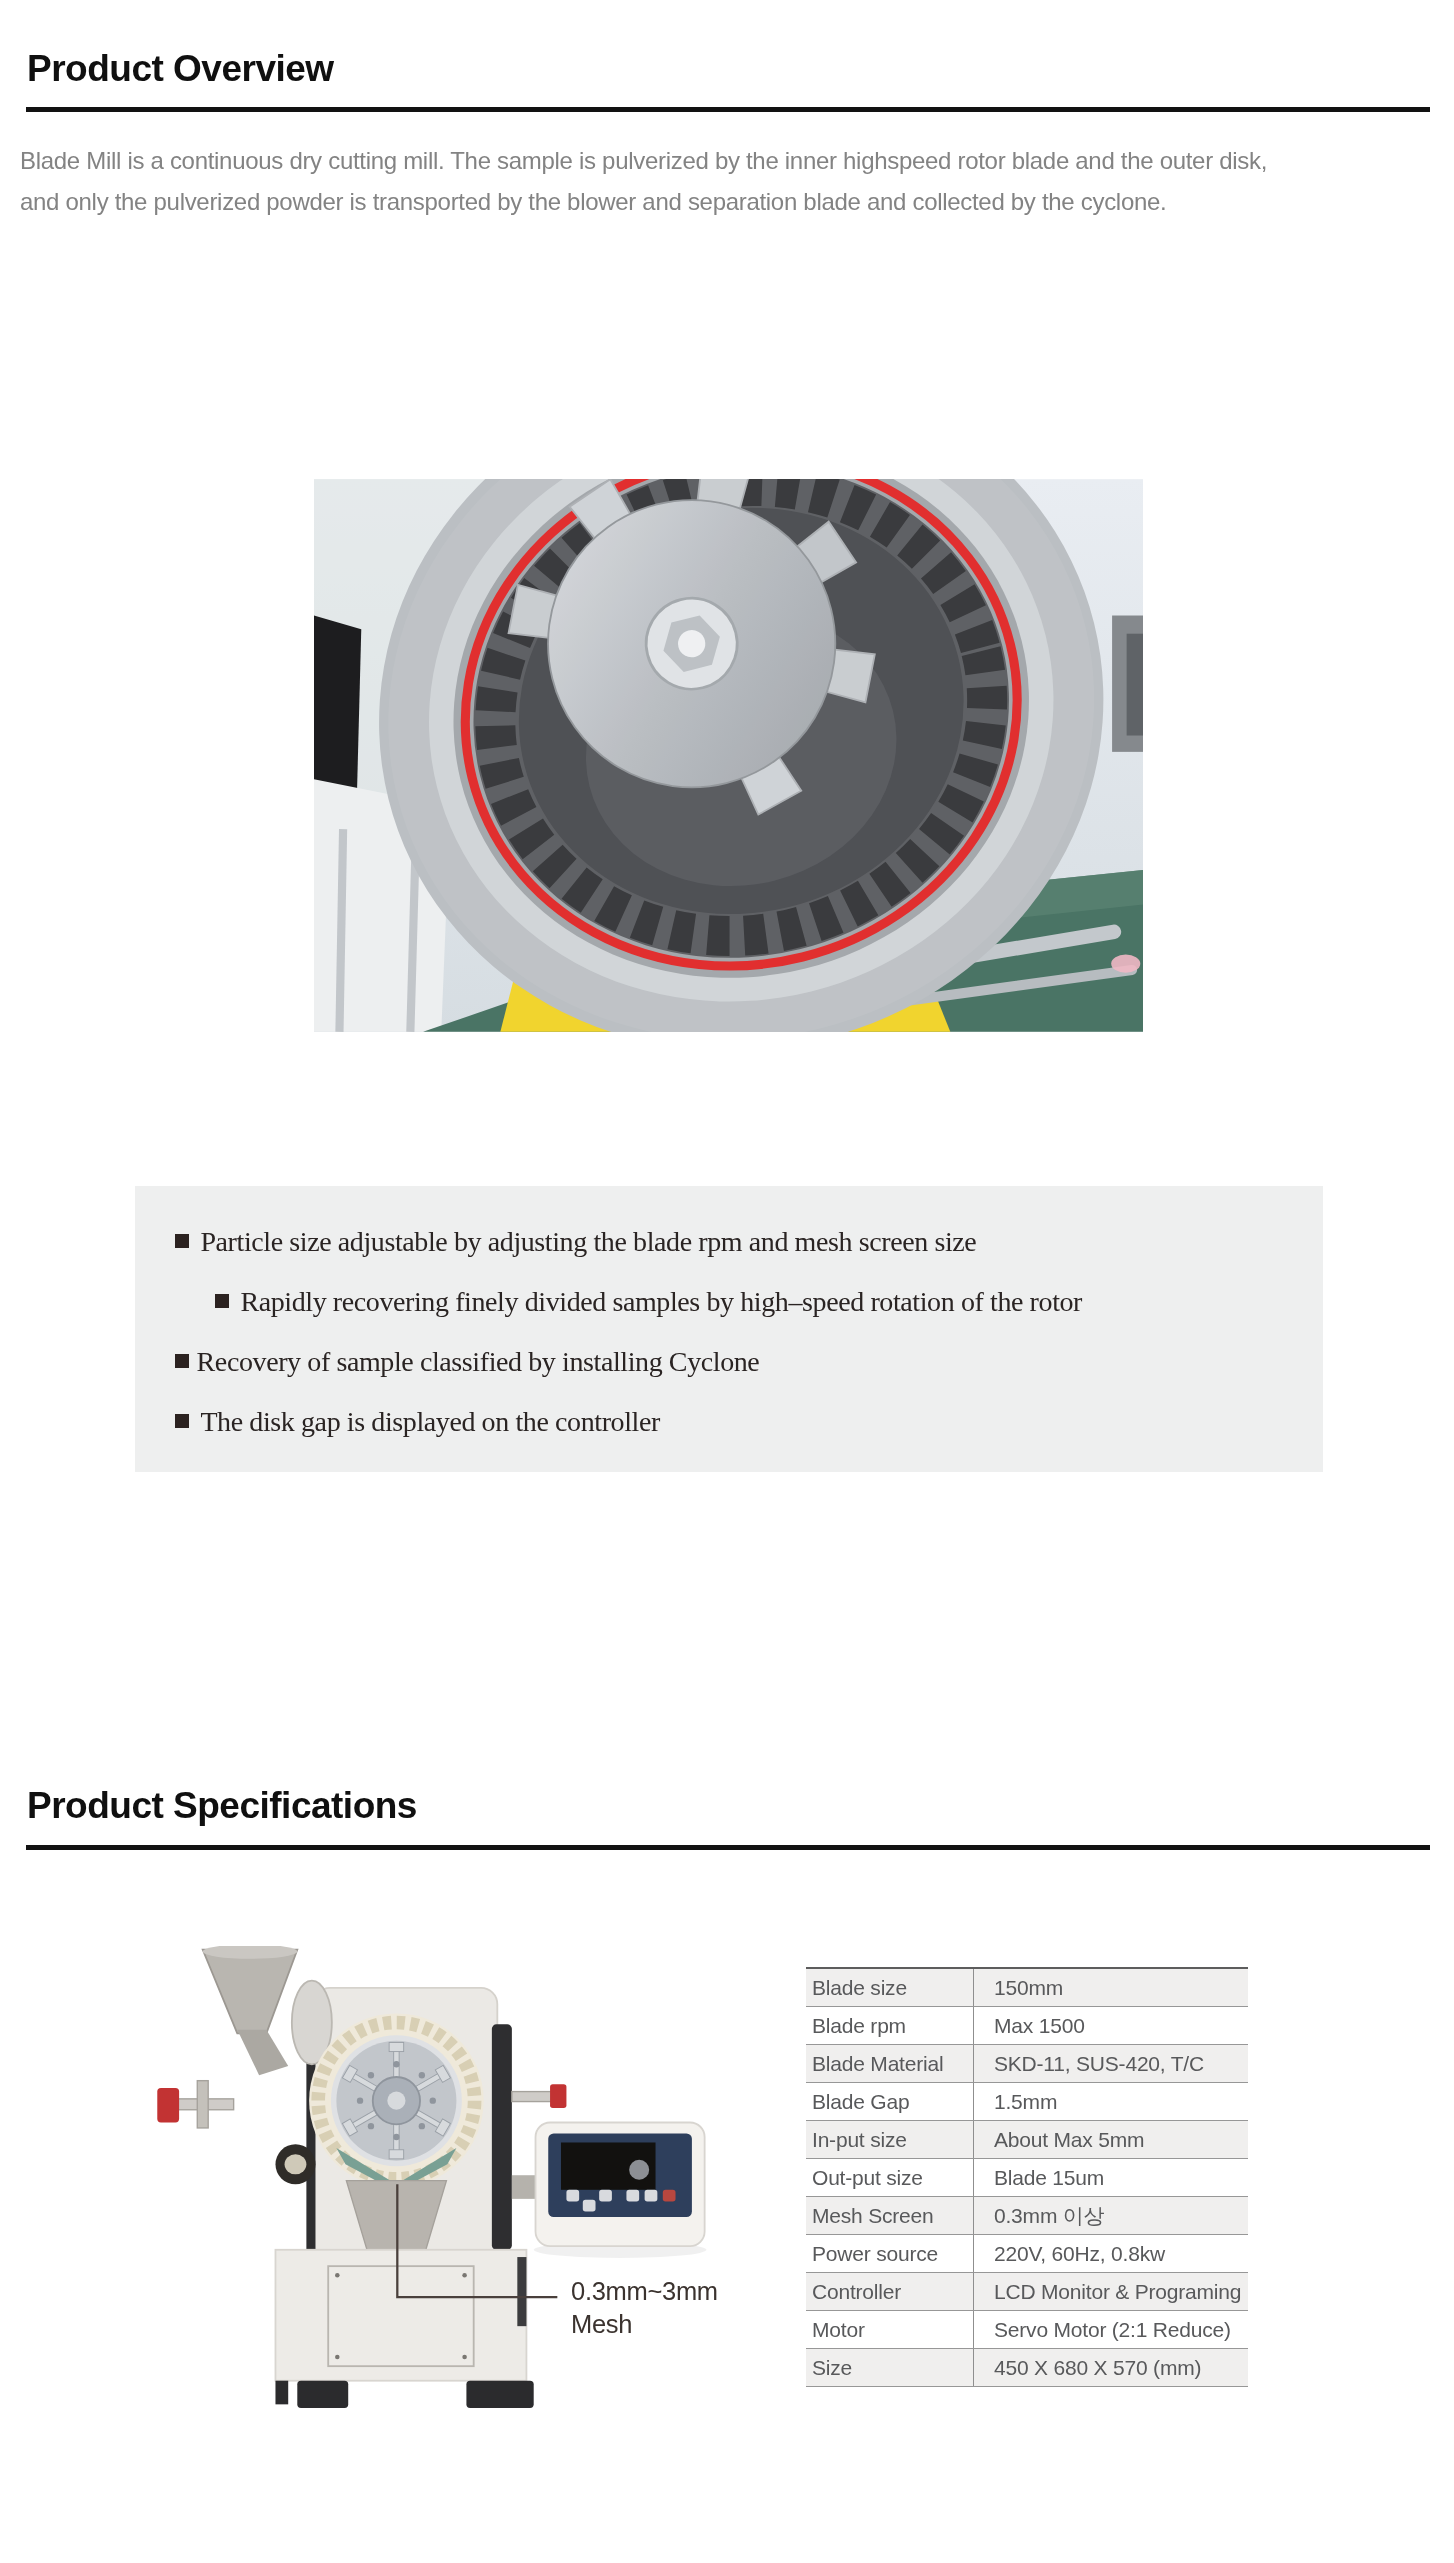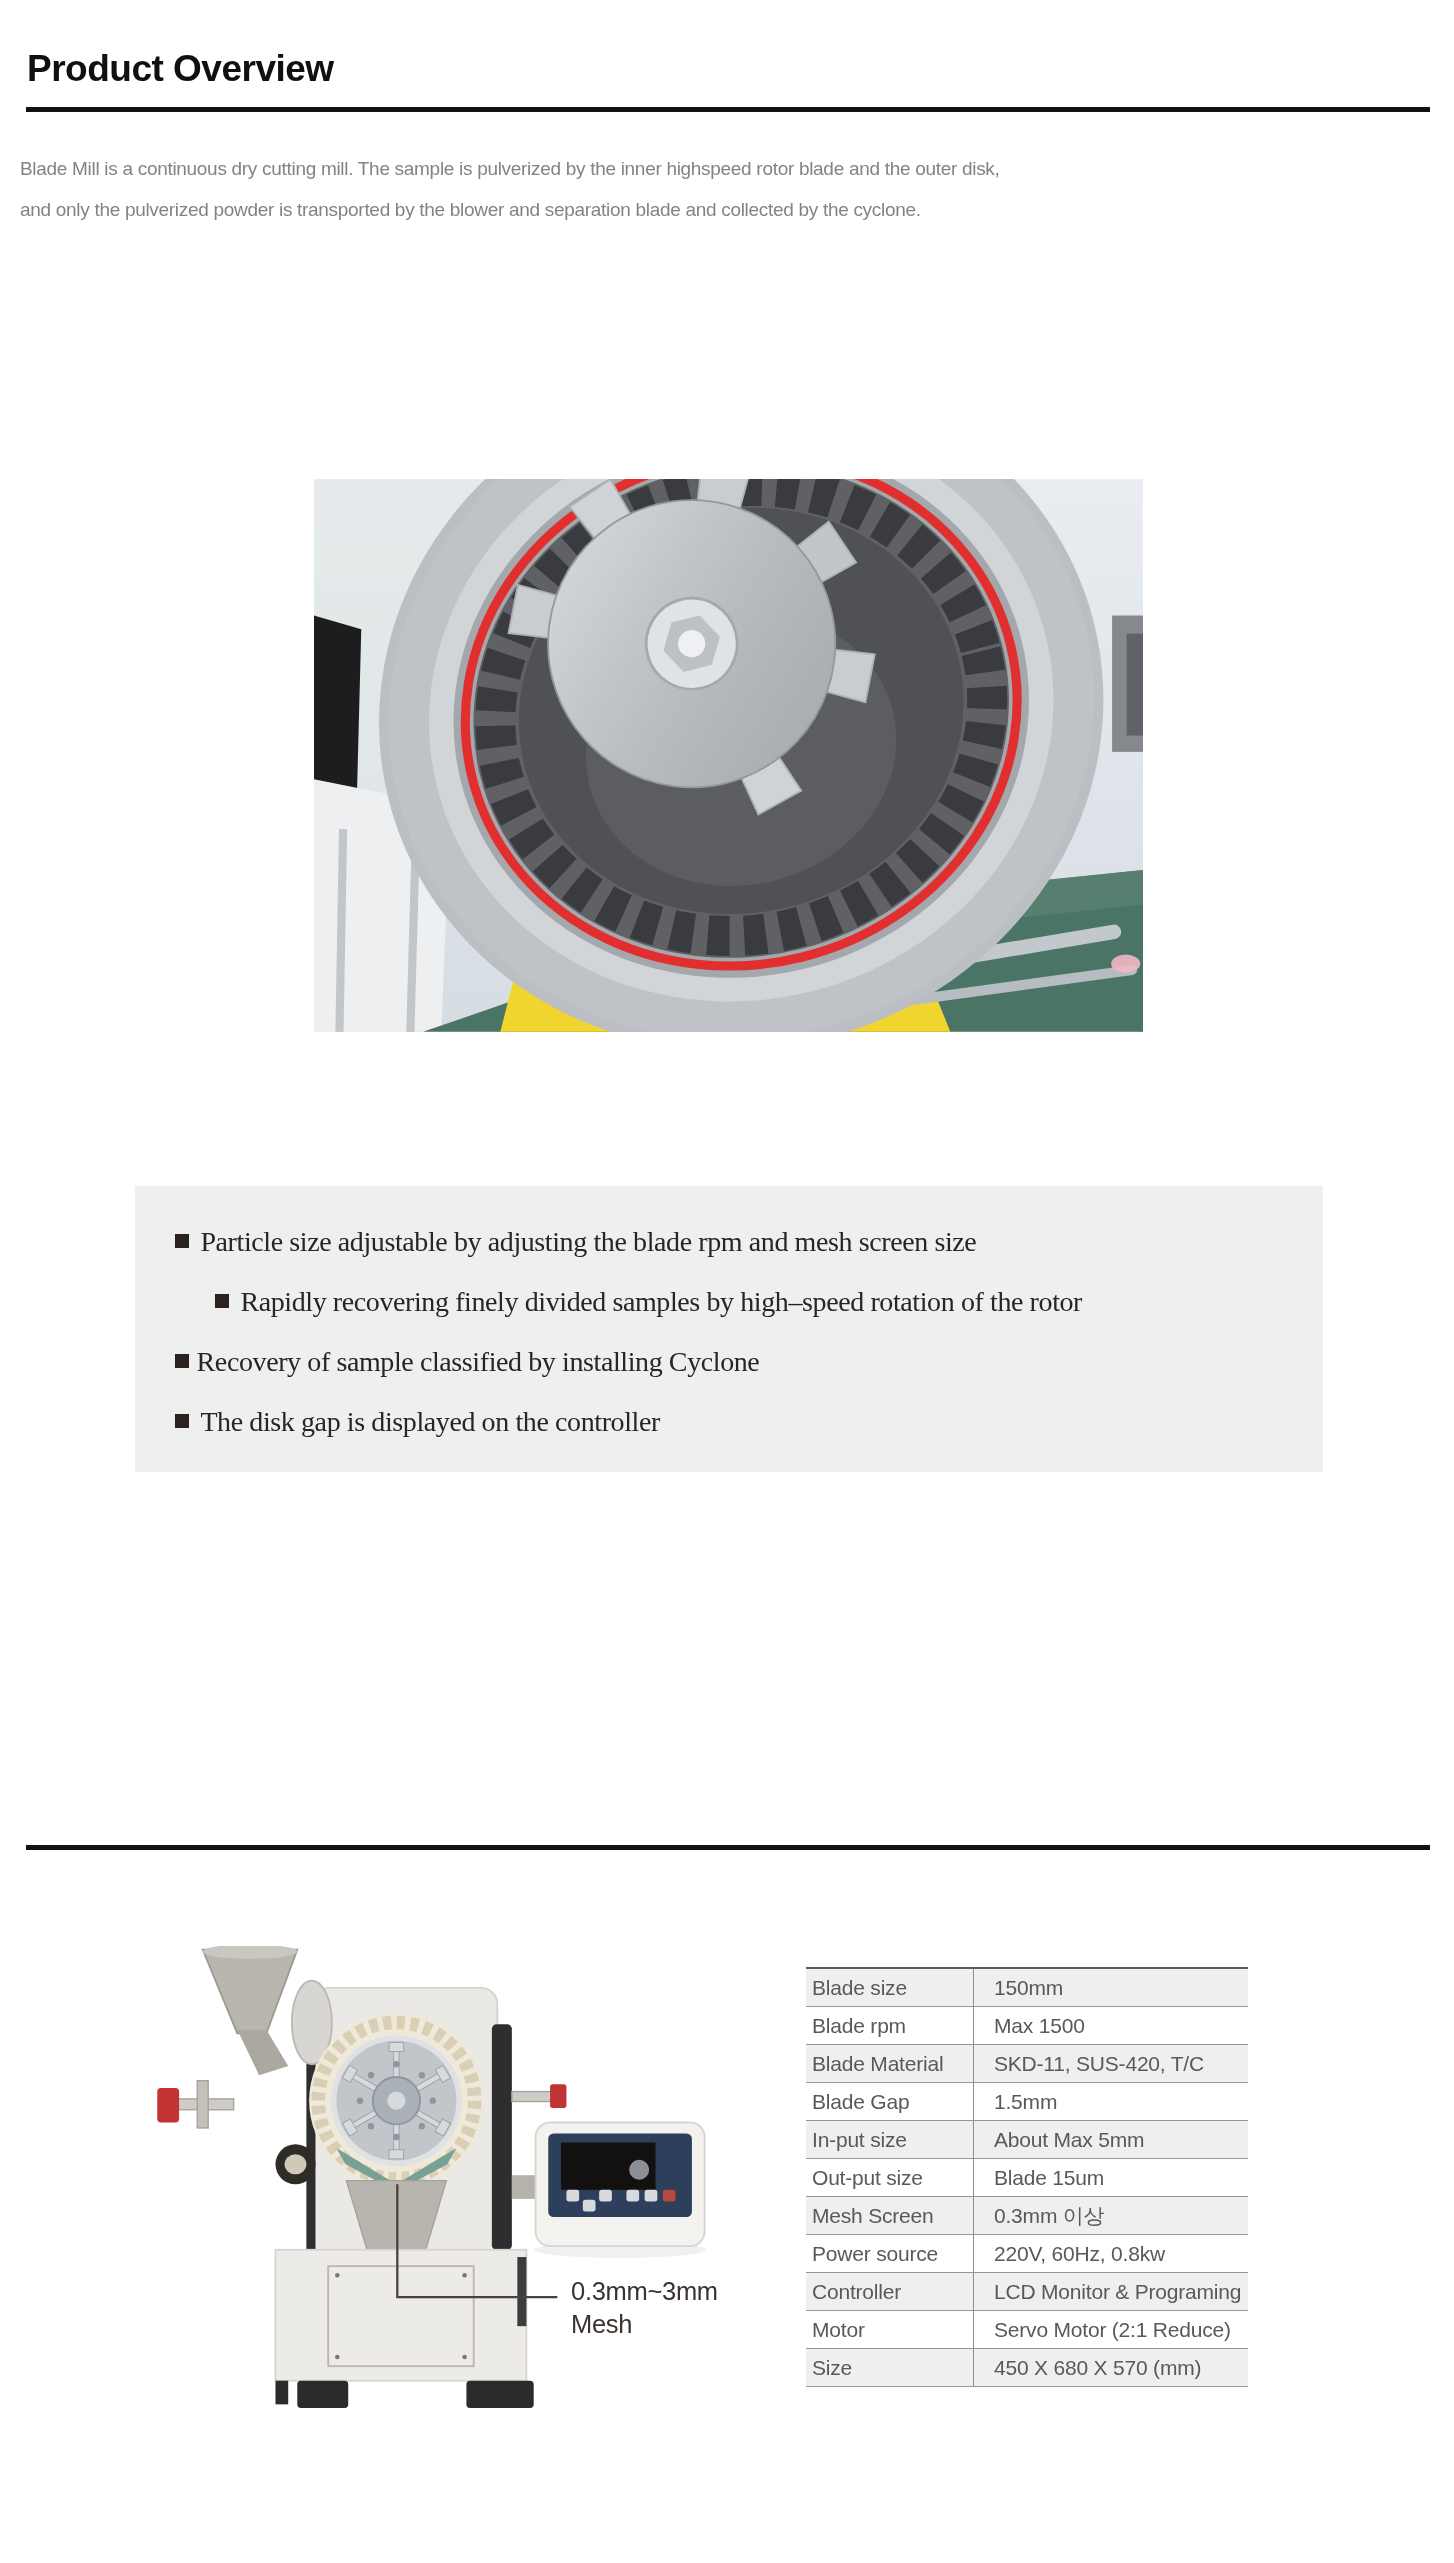--- a/index.html
+++ b/index.html
@@ -3,21 +3,21 @@
 <meta charset="utf-8">
 <style>
   html,body{margin:0;padding:0;background:#ffffff;}
   body{font-family:"Liberation Sans", sans-serif;}
   .page{position:relative;width:1455px;height:2563px;background:#ffffff;overflow:hidden;}
 
   .h-title{position:absolute;left:27px;font-size:37px;font-weight:700;color:#101010;
            letter-spacing:-0.5px;white-space:nowrap;}
   .h-rule{position:absolute;left:25.5px;width:1404px;height:4.5px;background:#121212;}
 
-  .para{position:absolute;left:20px;top:148px;color:#838383;font-size:19px;
+  .para{position:absolute;left:20px;top:140px;color:#838383;font-size:24px;
         letter-spacing:-0.3px;line-height:41px;}
   .para div{white-space:nowrap;}
 
   .photo-wrap{position:absolute;left:314px;top:479px;width:829px;height:553px;}
   .photo-wrap svg{display:block;}
 
   .feature-box{position:absolute;left:135px;top:1186px;width:1188px;height:286px;
                background:#eeefef;}
   .feature-row{position:absolute;left:40px;height:30px;display:flex;align-items:center;gap:11.8px;font-family:Liberation Serif, serif;}
   .feature-row .sq{width:13.6px;height:13.6px;background:#2b2220;flex:0 0 auto;margin-top:-1.8px;}
@@ -139,20 +139,21 @@
     <div class="feature-row" style="top:161px;gap:8px;">
       <span class="sq"></span>
       <span class="txt">Recovery of sample classified by installing Cyclone</span>
     </div>
     <div class="feature-row" style="top:221px;">
       <span class="sq"></span>
       <span class="txt">The disk gap is displayed on the controller</span>
     </div>
   </div>
 
+  <div class="h-title" style="top:1785px;">Product Specifications</div>
   <div class="h-rule" style="top:1845px;"></div>
 
   <div class="diagram-wrap">
     <svg width="591" height="473" viewBox="0 0 650 520">
 
       <rect x="180" y="46" width="202" height="300" rx="18" fill="#ebe9e5" stroke="#d5d2cc" stroke-width="2"></rect>
       <rect x="376" y="86" width="22" height="248" rx="5" fill="#2e2e30"></rect>
       <rect x="172" y="86" width="10" height="248" fill="#2e2e30"></rect>
       <rect x="176" y="64" width="3" height="58" fill="#e05555"></rect>
 

